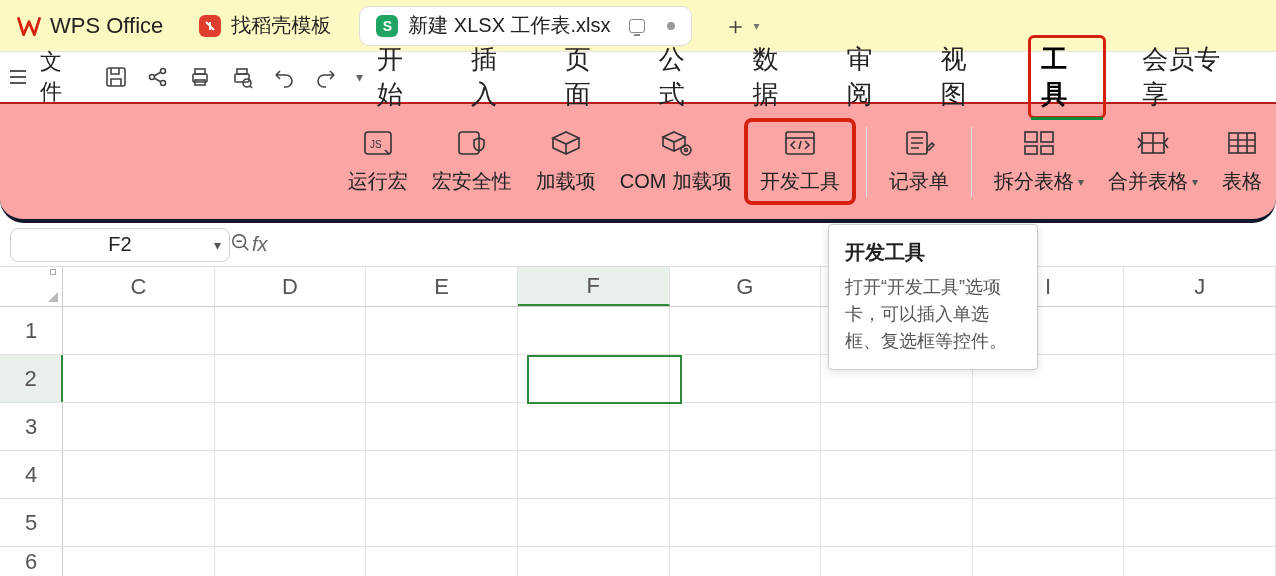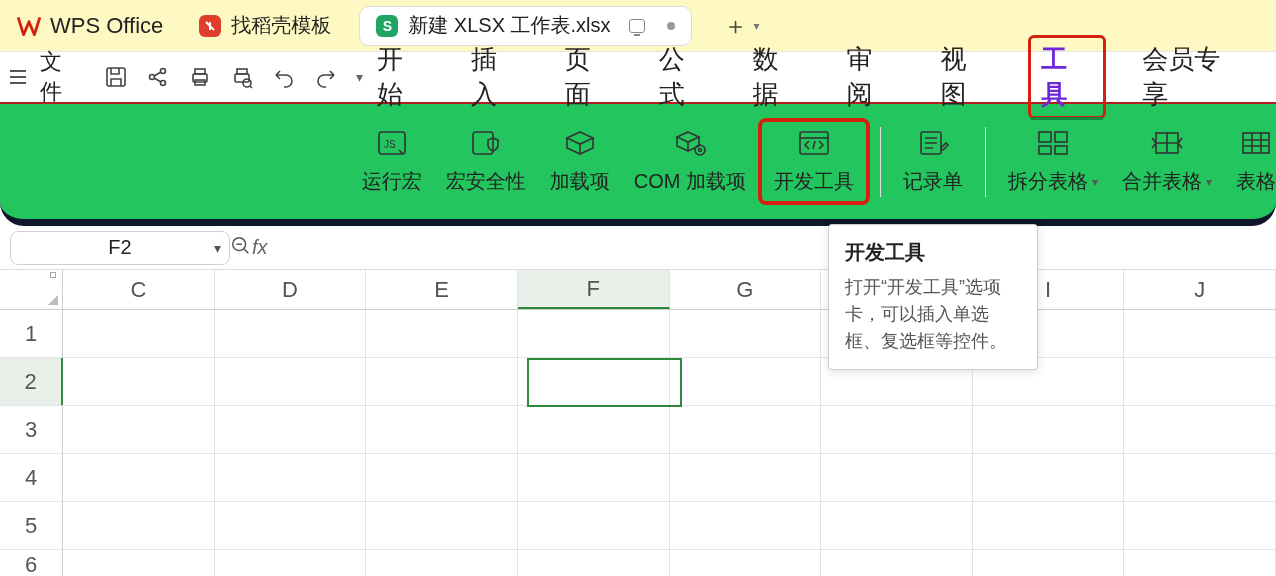--- a/index.html
+++ b/index.html
@@ -23,26 +23,26 @@
   
   .menubar { display: flex; align-items: center; height: 52px; padding: 0 6px; gap: 4px; border-bottom: 2px solid #b91c1c; }
   .ham { width: 24px; display:flex; flex-direction:column; gap:4px; padding: 0 4px;}
   .ham span{ height:2px; background:#555; }
   .file-label { font-size: 22px; padding: 0 6px; }
   .qat { display: flex; align-items: center; gap: 18px; margin-left: 10px; }
   .qat svg, .qat .ic { width: 24px; height: 24px; stroke: #444; fill: none; stroke-width: 1.6; }
   .spacer { flex: 1; }
   .mtabs { display: flex; align-items: center; gap: 30px; padding-right: 18px; }
   .mtab { font-size: 26px; padding: 6px 6px; position: relative; }
-  .mtab.active { color: #6d28d9; font-weight: 700; }
+  .mtab.active { color: #000000; font-weight: 700; }
   .mtab.active::after { content:""; position:absolute; left:0; right:0; bottom:-4px; height:3px; background:#0a8a3a; }
   .mtab.boxed { border: 3px solid #d6200f; border-radius: 6px; padding: 4px 10px; }
 
   
-  .ribbon-wrap { background:#22c55e; border-bottom:7px solid #0f172a; border-radius:0 0 24px 24px; padding: 8px 0 8px 0; }
+  .ribbon-wrap { background:#fca5a5; border-bottom:4px solid #0f172a; border-radius:0 0 24px 24px; padding: 8px 0 8px 0; }
   .ribbon { display: flex; align-items: center; justify-content: flex-end; padding: 6px 0 6px 0; }
   .rbtn { display: flex; flex-direction: column; align-items: center; justify-content: center; min-width: 80px; padding: 6px 12px; font-size: 20px; gap: 10px; }
   .rbtn.wide { min-width: 110px; }
   .rbtn .ric { width: 34px; height: 30px; display:flex; align-items:center; justify-content:center; }
   .rbtn .ric svg { width: 34px; height: 30px; stroke:#333; fill:none; stroke-width:1.6; }
   .rbtn .lbl { display:flex; align-items:center; gap:4px;}
   .rbtn .caret { font-size: 12px; color:#555;}
   .rbtn.highlight { border: 4px solid #d6200f; border-radius: 8px; }
   .rsep { width: 1px; height: 70px; background: #e1e1e1; margin: 0 10px; }
 
@@ -239,21 +239,21 @@
           <svg viewBox="0 0 34 30">
             <rect x="6" y="5" width="22" height="20"></rect>
             <path d="M6 15 h22 M17 5 v20 M2 10 l4 5 -4 5 M32 10 l-4 5 4 5"></path>
           </svg>
         </span>
       <span class="lbl">
           <span>合并表格</span>
           <span class="caret">▾</span>
         </span>
     </div>
-    <div class="rbtn" style="min-width:50px;padding-right:0">
+    <div class="rbtn" style="min-width:50px;padding-right:14px">
       <span class="ric">
           <svg viewBox="0 0 34 30">
             <rect x="4" y="5" width="26" height="20"></rect>
             <path d="M4 12h26 M4 18h26 M13 5v20 M22 5v20"></path>
           </svg>
         </span>
       <span class="lbl">表格</span>
     </div>
   </div>
 </div>

